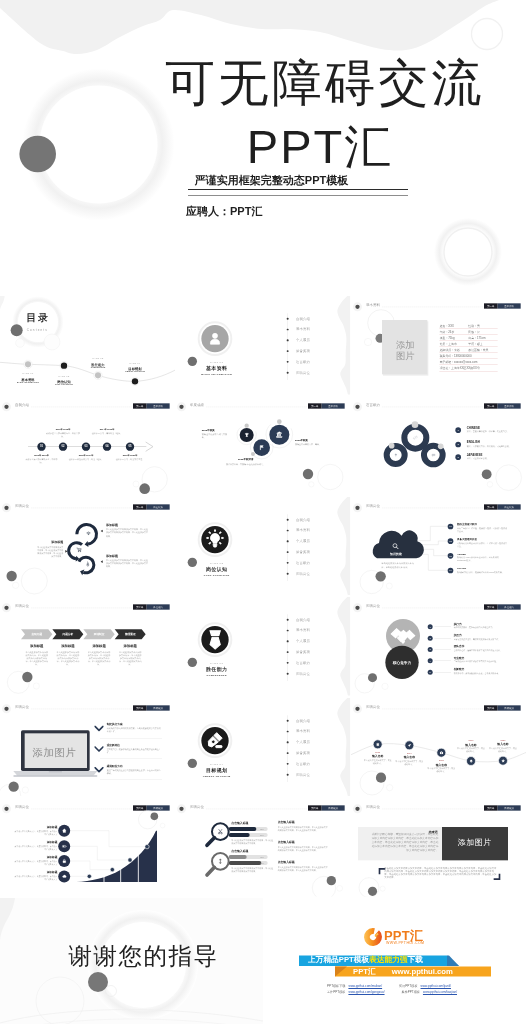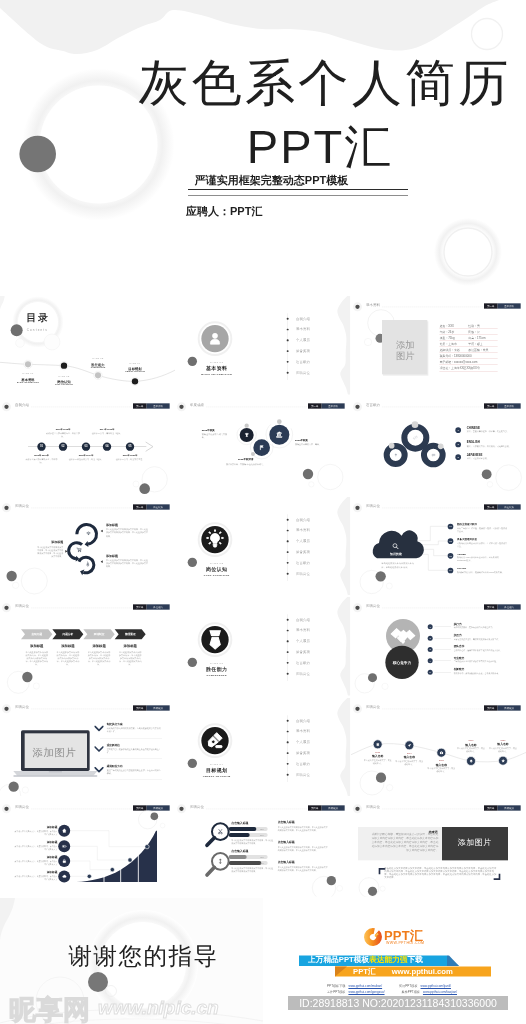--- a/index.html
+++ b/index.html
@@ -62,21 +62,21 @@
     <rect x="0" y="0" width="526" height="296" fill="#ffffff"></rect>
     <path d="M0,8 C6.67,13.83 29.50,35.83 40.00,43.00 C50.50,50.17 56.83,49.17 63.00,51.00 C69.17,52.83 71.33,54.17 77.00,54.00 C82.67,53.83 89.83,52.83 97.00,50.00 C104.17,47.17 112.33,41.00 120.00,37.00 C127.67,33.00 136.33,28.83 143.00,26.00 C149.67,23.17 155.00,22.67 160.00,20.00 C165.00,17.33 166.17,10.83 173.00,10.00 C179.83,9.17 191.33,12.67 201.00,15.00 C210.67,17.33 220.83,21.67 231.00,24.00 C241.17,26.33 252.17,28.17 262.00,29.00 C271.83,29.83 280.33,28.50 290.00,29.00 C299.67,29.50 309.83,30.00 320.00,32.00 C330.17,34.00 340.83,38.17 351.00,41.00 C361.17,43.83 371.83,47.50 381.00,49.00 C390.17,50.50 398.33,51.00 406.00,50.00 C413.67,49.00 419.67,46.50 427.00,43.00 C434.33,39.50 442.83,33.50 450.00,29.00 C457.17,24.50 464.17,19.83 470.00,16.00 C475.83,12.17 480.17,8.67 485.00,6.00 C489.83,3.33 496.67,1.00 499.00,0.00 L526,0 L0,0 Z" fill="#f1f1f1"></path>
     <circle cx="487" cy="34" r="15.5" fill="#ffffff" stroke="#f1f1f1" stroke-width="1.3"></circle>
     <circle cx="468" cy="252" r="34" fill="url(#tg1)"></circle>
         <circle cx="468" cy="252" r="24" fill="#ffffff" stroke="#f0f0f0" stroke-width="1.4"></circle>
     <circle cx="98.5" cy="144.5" r="76" fill="url(#tg1)"></circle>
     <circle cx="98.5" cy="144.5" r="59" fill="#ffffff"></circle>
     <circle cx="37.7" cy="154" r="18.3" fill="#757575"></circle>
   </svg>
   <div class="ab" style="left:62px;top:55px;width:526px;text-align:center;">
-    <span style="font-size:50px;line-height:56px;color:#1f1f1f;letter-spacing:3.3px;">灰色系个人简历</span>
+    <span style="font-size:50px;line-height:56px;color:#1f1f1f;letter-spacing:3.3px;">可无障碍交流</span>
   </div>
   <div class="ab" style="left:57px;top:122px;width:526px;text-align:center;">
     <span style="font-size:47px;line-height:50px;color:#1f1f1f;letter-spacing:2px;">PPT汇</span>
   </div>
   <div class="ab" style="left:0;top:170px;width:543px;text-align:center;">
     <span style="font-size:11px;color:#1f1f1f;font-weight:700;">严谨实用框架完整动态PPT模板</span>
   </div>
   <div class="ab" style="left:188px;top:188.5px;width:220px;height:1.6px;background:#2b2b2b;"></div>
   <div class="ab" style="left:188px;top:194.8px;width:220px;height:1.3px;background:#8d8d8d;"></div>
   <div class="ab" style="left:186px;top:201px;">
@@ -985,18 +985,13 @@
           <a class="u">www.ppthui.com/jianli/</a>
         </div>
     <div class="adl">
           <span class="l">工作PPT模板</span>
           <a class="u">www.ppthui.com/gongzuo/</a>
           <span class="l2">条件PPT模板</span>
           <a class="u">www.ppthui.com/tiaojian/</a>
         </div>
   </div>
 </div>
-<div class="wm">
-  <span class="wcn">昵享网</span>
-  <span class="wen">www.nipic.cn</span>
-</div>
-<div class="fid">ID:28918813 NO:20201231184310336000</div>
 </div>
 
 </body></html>

